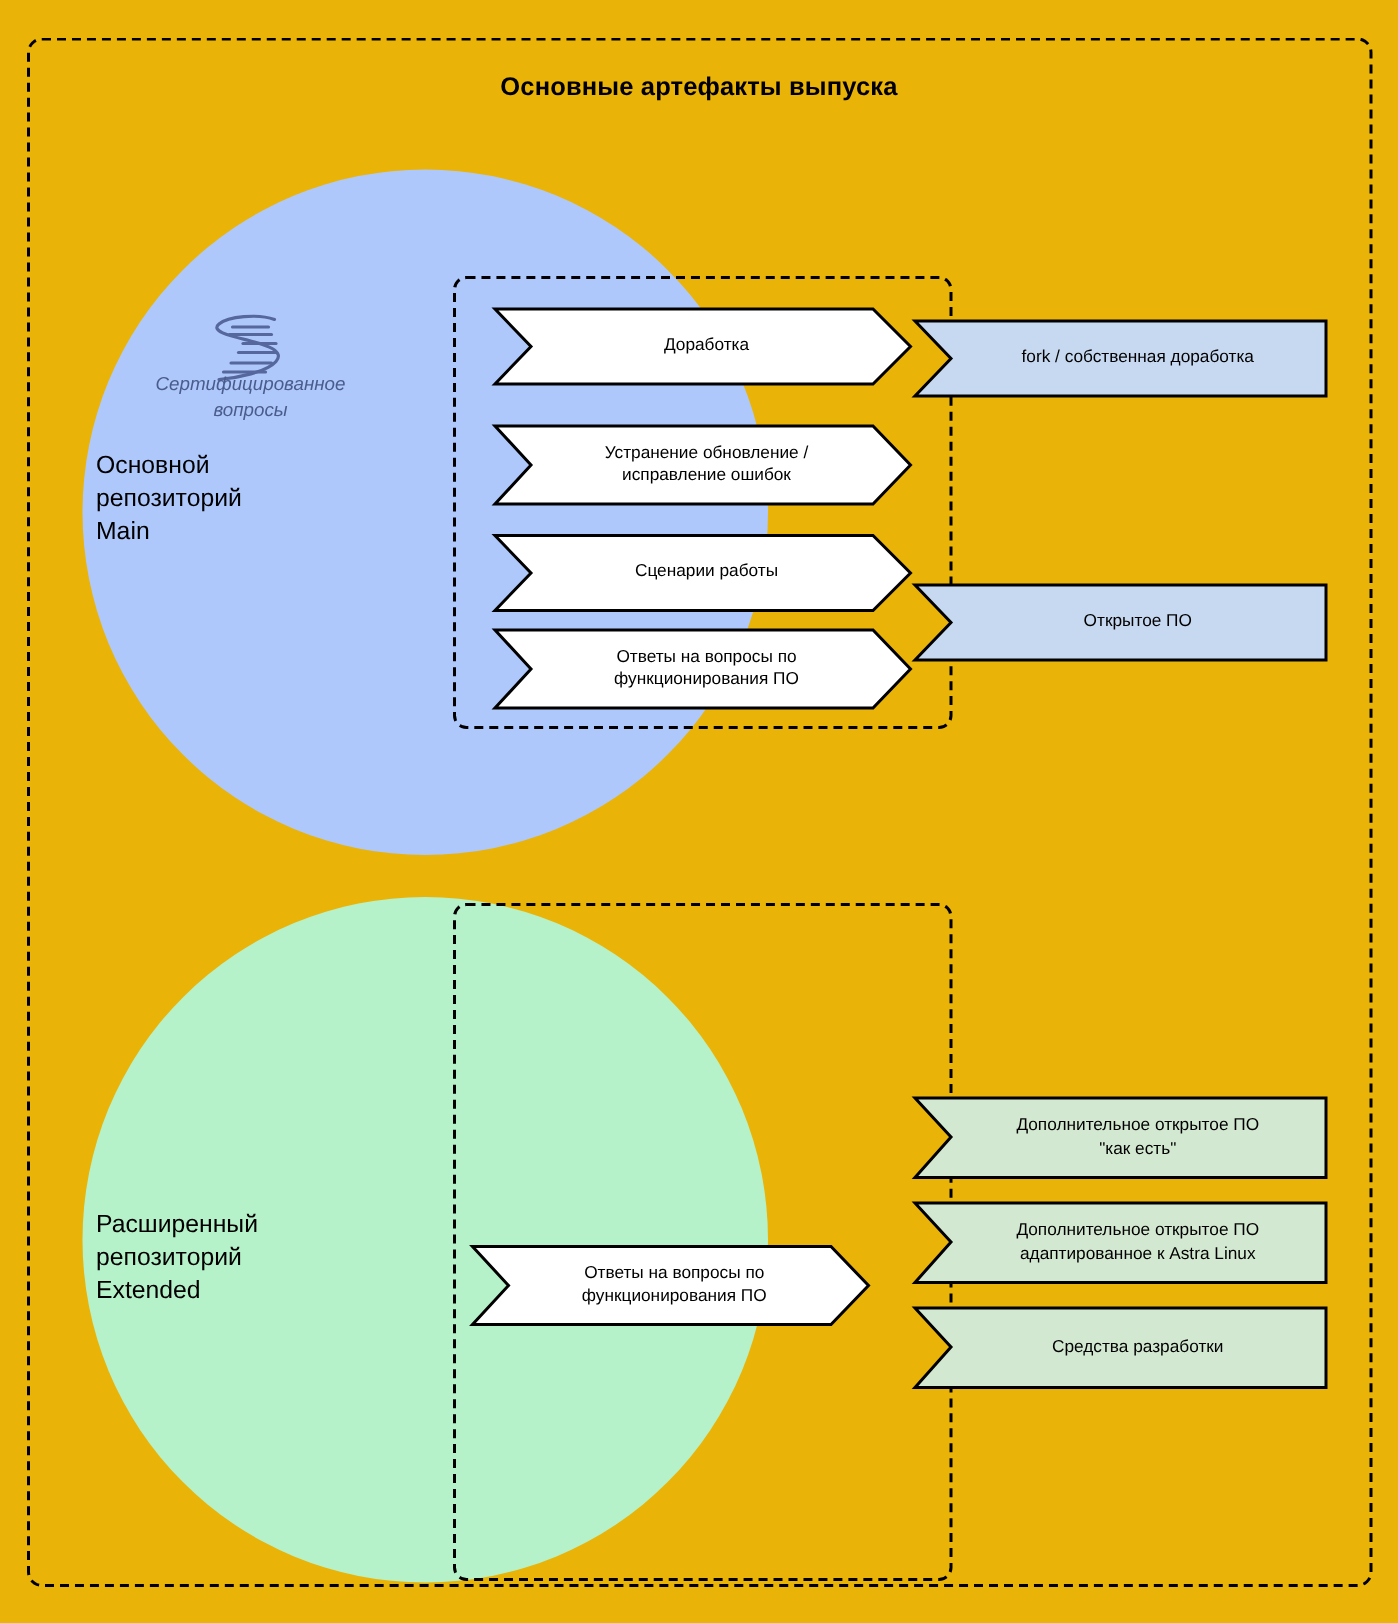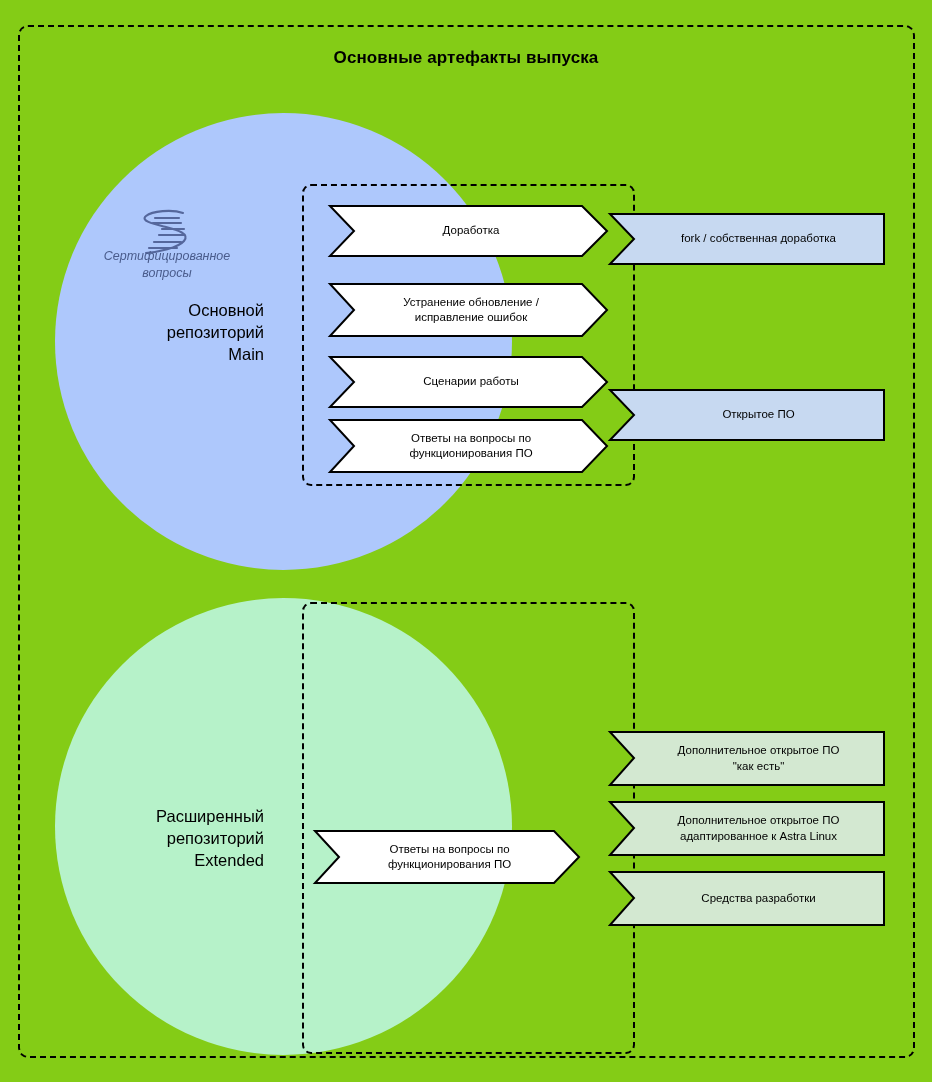--- a/index.html
+++ b/index.html
@@ -8,21 +8,21 @@
     background: #ffffff;
   }
   body {
     font-family: "Liberation Sans", sans-serif;
     -webkit-font-smoothing: antialiased;
   }
   #canvas {
     position: relative;
     width: 932px;
     height: 1082px;
-    background: #84cc16;
+    background: #eab308;
     overflow: hidden;
   }
   .abs { position: absolute; }
 
   
   #outer-frame {
     left: 18px;
     top: 25px;
     width: 897px;
     height: 1033px;
@@ -97,21 +97,20 @@
     font-style: italic;
     color: #4a5c8c;
     line-height: 1.32;
   }
 
   
   .repo-label {
     font-size: 16.5px;
     color: #000000;
     line-height: 1.32;
-    text-align: right;
   }
   .repo-label b { font-weight: normal; }
   #main-repo-label { left: 64px; top: 300px; width: 200px; }
   #ext-repo-label  { left: 64px; top: 806px; width: 200px; }
 
   
   .chev-wrap { position: absolute; }
   .chev-wrap svg { position: absolute; left: 0; top: 0; overflow: visible; }
   .chev-text {
     position: absolute;

